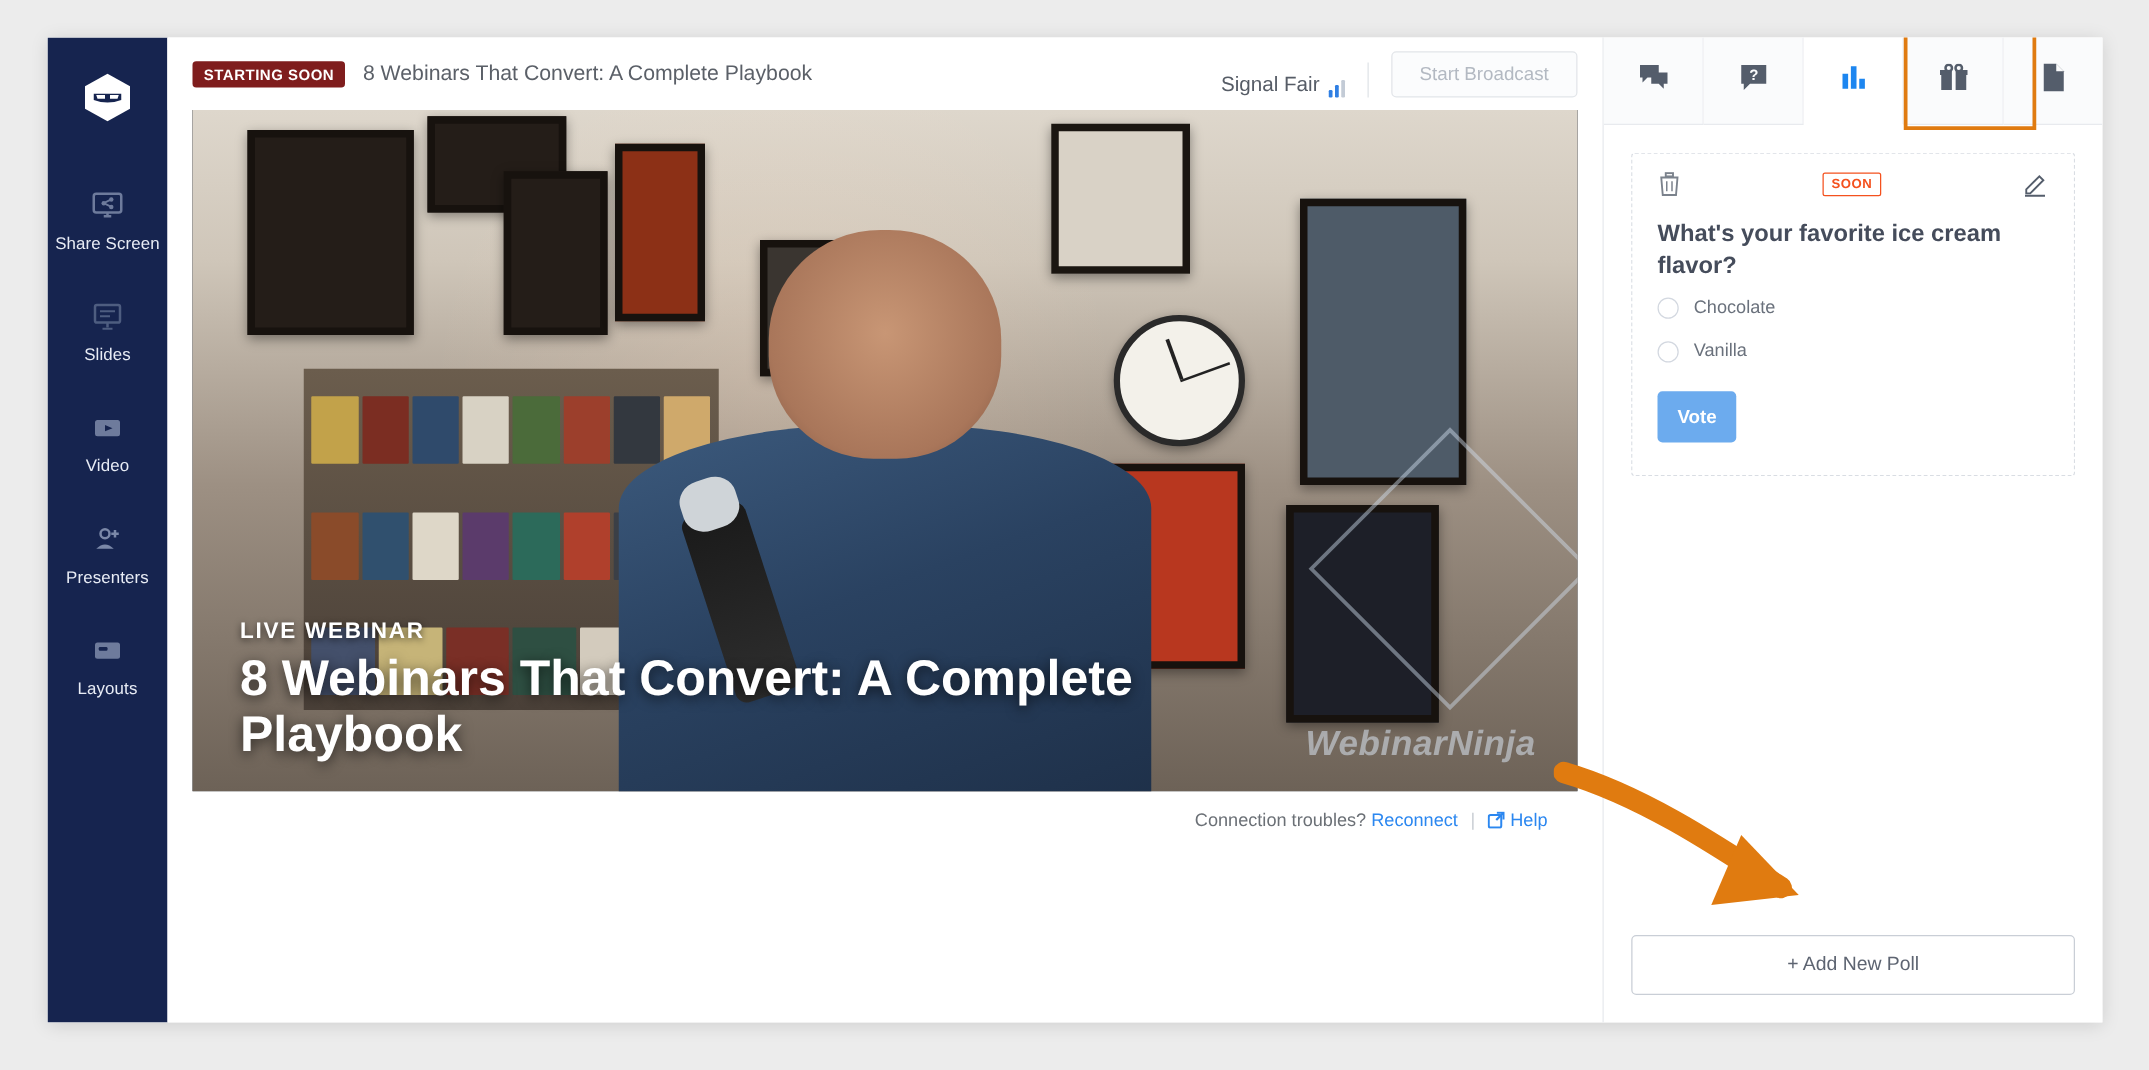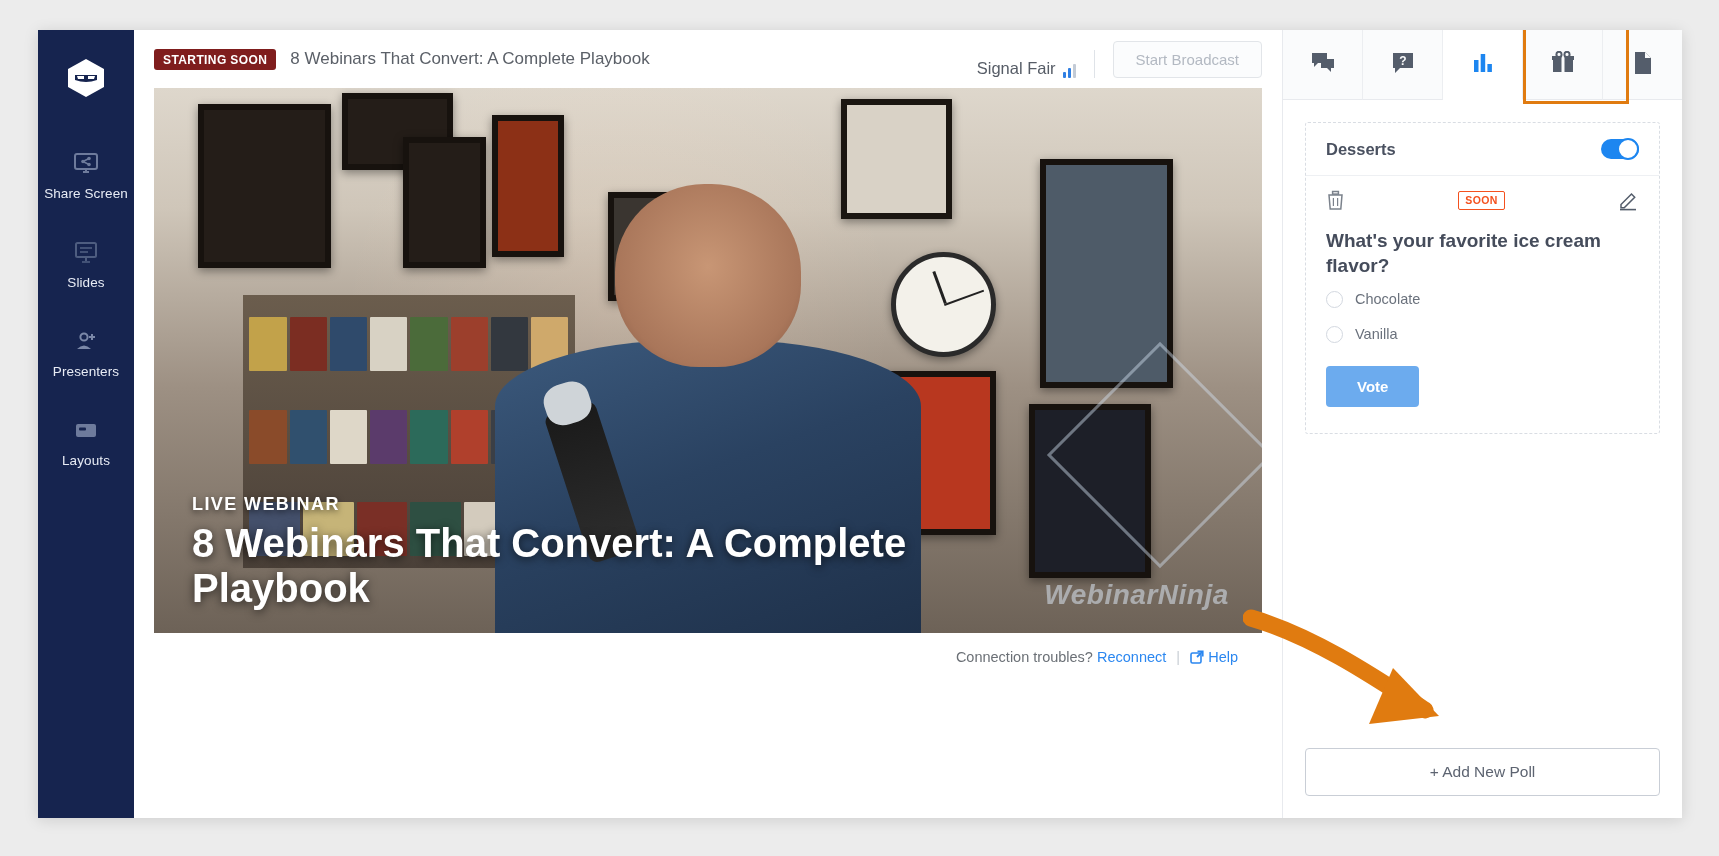--- a/index.html
+++ b/index.html
@@ -294,21 +294,21 @@
     flex: 0 0 17px;
   }
   .poll-option span.label {
     margin-left: 12px; font-size: 14.5px; color: #6a717c;
   }
   #vote-button {
     margin: 14px 20px 26px 20px;
     background: #6cabee; color:#fff;
     border: none; border-radius: 4px;
     font-size: 15px; font-weight: bold;
-    padding: 12px 31px;
+    padding: 12px 16px;
     cursor: pointer; font-family: inherit;
   }
 
   #panel-footer { padding: 0 22px 22px 22px; }
   #add-new-poll {
     width: 100%;
     border: 1px solid #c9ced6;
     background: #fff;
     color: #5d6471;
     font-size: 15.5px;
@@ -364,20 +364,29 @@
           <rect x="3" y="4" width="20" height="14" rx="1.5" fill="none" stroke="#4e5d80" stroke-width="2"></rect>
           <line x1="7" y1="9" x2="19" y2="9" stroke="#4e5d80" stroke-width="1.6"></line>
           <line x1="7" y1="13" x2="15" y2="13" stroke="#4e5d80" stroke-width="1.6"></line>
           <line x1="13" y1="18" x2="13" y2="22" stroke="#4e5d80" stroke-width="2"></line>
           <line x1="9" y1="23" x2="17" y2="23" stroke="#4e5d80" stroke-width="1.6"></line>
         </svg>
       </span>
       <span class="nav-label">Slides</span>
     </div>
 
+    <div class="nav-item">
+      <span class="nav-icon">
+        <svg width="26" height="26" viewBox="0 0 26 26">
+          <rect x="3" y="7" width="20" height="13" rx="2" fill="#6e7b9c"></rect>
+          <polygon points="11,11 17,13.5 11,16" fill="#16244f"></polygon>
+        </svg>
+      </span>
+      <span class="nav-label">Video</span>
+    </div>
 
     <div class="nav-item">
       <span class="nav-icon">
         <svg width="26" height="26" viewBox="0 0 26 26">
           <circle cx="11" cy="9" r="3.6" fill="none" stroke="#7b88a8" stroke-width="2"></circle>
           <path d="M4 21 Q11 14 18 21 Z" fill="#7b88a8"></path>
           <line x1="19" y1="6" x2="19" y2="12" stroke="#7b88a8" stroke-width="2"></line>
           <line x1="16" y1="9" x2="22" y2="9" stroke="#7b88a8" stroke-width="2"></line>
         </svg>
       </span>
@@ -538,26 +547,20 @@
             <path d="M13 1v6h6z" fill="#fafbfc"></path>
           </svg>
         </span>
       </div>
     </div>
     <div id="tab-highlight"></div>
 
     <div id="panel-body">
       <div id="poll-card">
 
-        <div id="poll-card-header">
-          <span id="poll-name">Desserts</span>
-          <span id="poll-toggle">
-            <span class="knob"></span>
-          </span>
-        </div>
 
         <div id="poll-actions">
           <span class="icon-btn">
             <svg width="19" height="21" viewBox="0 0 19 21">
               <path d="M3 5h13l-1.2 14H4.2z" fill="none" stroke="#7b828c" stroke-width="1.5"></path>
               <rect x="6.6" y="1.5" width="5.8" height="2.6" fill="none" stroke="#7b828c" stroke-width="1.5"></rect>
               <line x1="7.4" y1="8" x2="7.4" y2="16" stroke="#7b828c" stroke-width="1.2"></line>
               <line x1="11.6" y1="8" x2="11.6" y2="16" stroke="#7b828c" stroke-width="1.2"></line>
             </svg>
           </span>

